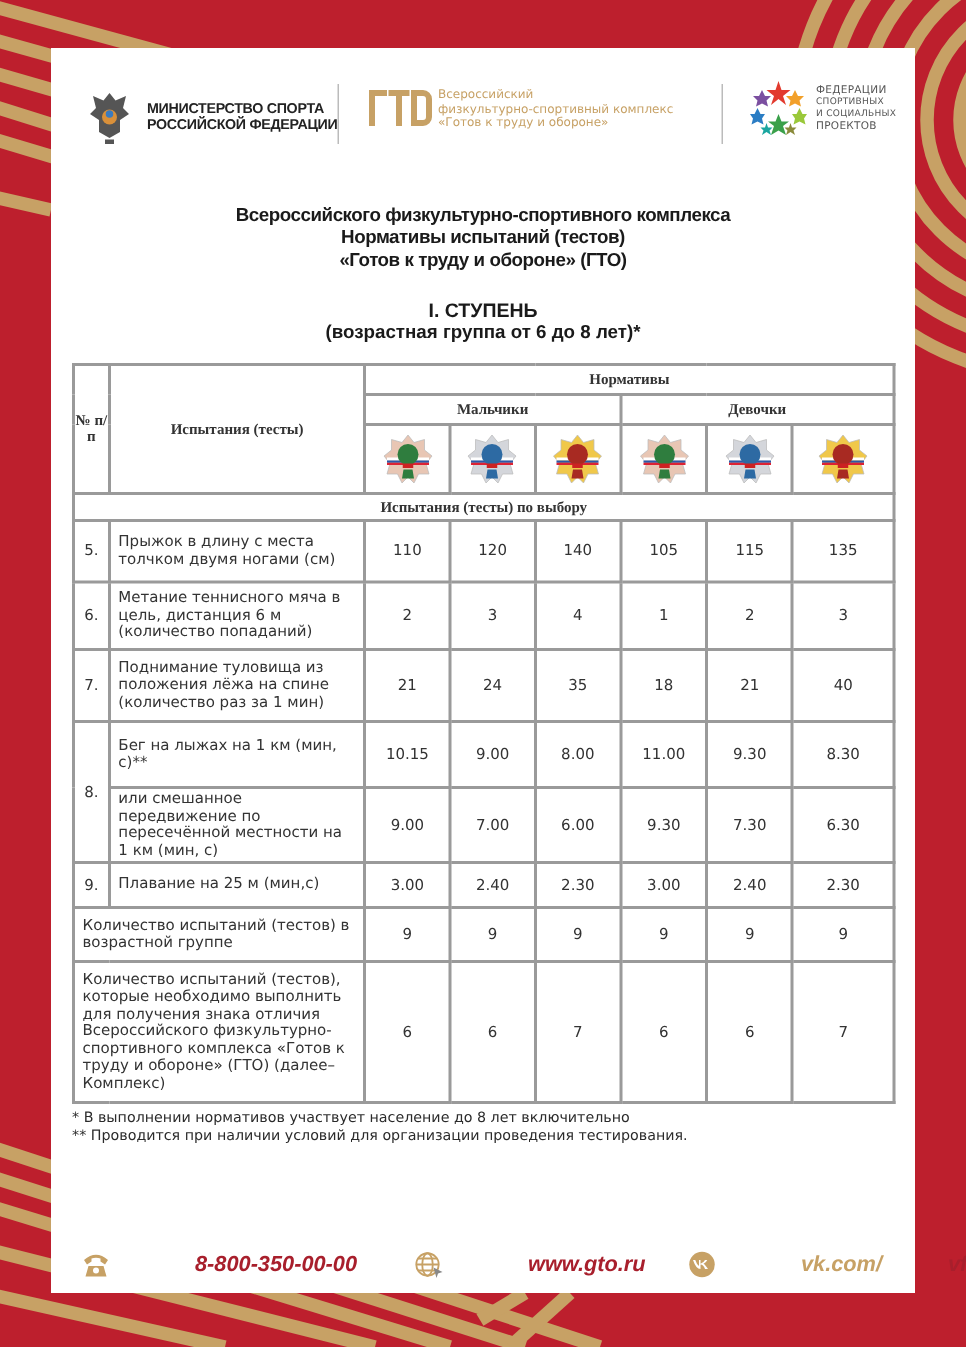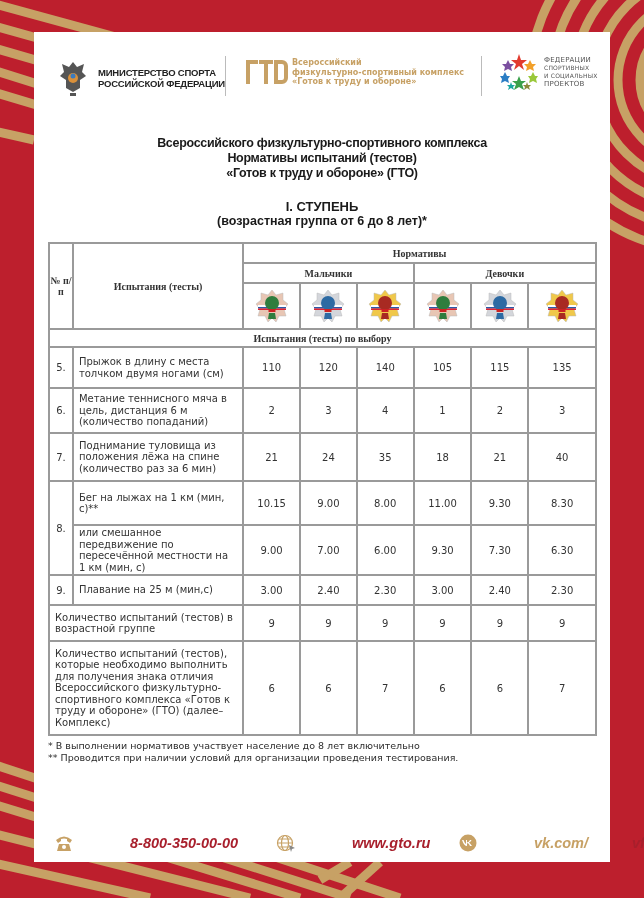--- a/index.html
+++ b/index.html
@@ -6,21 +6,21 @@
   body{width:644px;height:898px;position:relative;overflow:hidden;background:#bd1f2d;font-family:"DejaVu Sans","Liberation Sans",sans-serif;color:#2b2b2b;}
   .bg{position:absolute;left:0;top:0;width:644px;height:898px;}
   .panel{position:absolute;left:34px;top:32px;width:576px;height:830px;background:#fff;}
   .logos{position:absolute;left:0;top:0;width:576px;height:90px;}
   .logo-min{position:absolute;left:24px;top:26px;display:flex;align-items:center;}
   .emblem{width:30px;height:40px;}
   .min-text{margin-left:10px;font-family:"Liberation Sans",sans-serif;font-weight:bold;font-size:9.5px;line-height:11px;color:#222;letter-spacing:-0.2px;}
   .sep{position:absolute;top:24px;width:1px;height:40px;background:#bbb;}
   .logo-gto{position:absolute;left:212px;top:26px;display:flex;align-items:center;}
   .gto-mark{width:42px;height:28px;}
-  .gto-text{margin-left:4px;font-size:8px;line-height:9.5px;font-weight:bold;color:#c7a165;}
+  .gto-text{margin-left:4px;font-size:8px;line-height:9.5px;font-weight:normal;color:#c7a165;}
   .logo-dir{position:absolute;left:466px;top:18px;display:flex;align-items:center;}
   .star{width:38px;height:44px;}
   .dir-text{margin-left:6px;font-size:7px;line-height:8px;color:#555;letter-spacing:0.2px;}
   .title{position:absolute;left:0;top:104px;width:576px;text-align:center;font-family:"Liberation Sans",sans-serif;font-weight:bold;font-size:12.5px;line-height:15px;color:#1a1a1a;letter-spacing:-0.3px;}
   .stage{position:absolute;left:0;top:168px;width:576px;text-align:center;font-family:"Liberation Sans",sans-serif;font-size:13px;line-height:14px;font-weight:bold;color:#1a1a1a;}
   .stage .sub{font-weight:bold;font-size:12.5px;}
   table.norms{position:absolute;left:14px;top:210px;width:549px;border-collapse:collapse;font-size:10px;color:#333;}
   table.norms td{border:2px solid #9a9a9a;text-align:center;vertical-align:middle;padding:0;}
   table.norms td.txt{text-align:left;padding:1px 5px;line-height:11.5px;}
   .hdr{font-weight:bold;font-size:10px;font-family:Liberation Serif, serif;}
@@ -232,21 +232,21 @@
           <td class="txt">Метание теннисного мяча в цель, дистанция 6 м (количество попаданий)</td>
           <td>2</td>
           <td>3</td>
           <td>4</td>
           <td>1</td>
           <td>2</td>
           <td>3</td>
         </tr>
         <tr style="height: 48px;">
           <td>7.</td>
-          <td class="txt">Поднимание туловища из положения лёжа на спине (количество раз за 6 мин)</td>
+          <td class="txt">Поднимание туловища из положения лёжа на спине (количество раз за 1 мин)</td>
           <td>21</td>
           <td>24</td>
           <td>35</td>
           <td>18</td>
           <td>21</td>
           <td>40</td>
         </tr>
         <tr style="height: 44px;">
           <td rowspan="2">8.</td>
           <td class="txt">Бег на лыжах на 1 км (мин, с)**</td>

